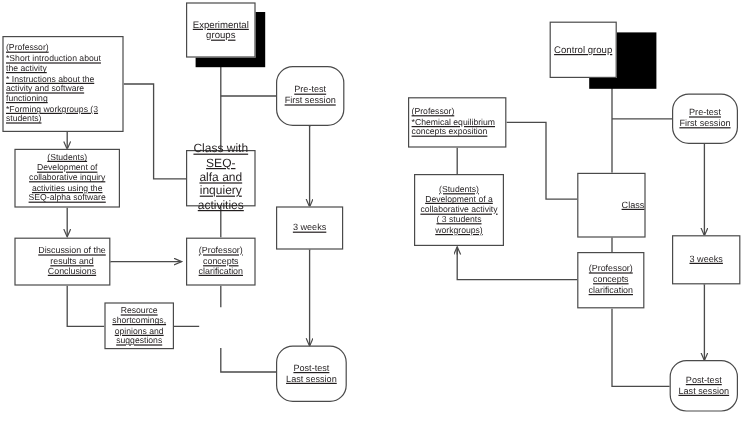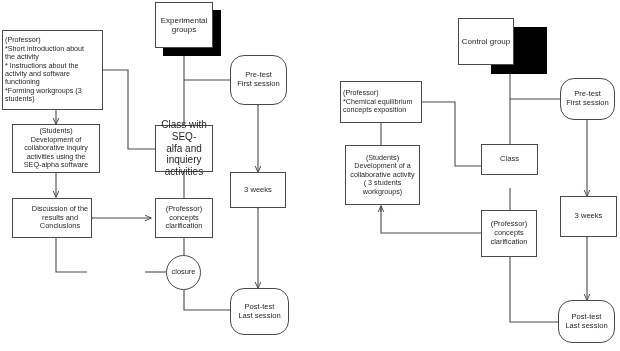--- a/index.html
+++ b/index.html
@@ -34,20 +34,21 @@
     justify-content: center;
     text-align: center;
     color: #231f20;
     z-index: 3;
   }
   .node .txt {
     display: block;
     width: 100%;
     white-space: pre-line;
     line-height: 1.18;
+    text-decoration: underline;
   }
   .node.left-align {
     justify-content: flex-start;
     text-align: left;
   }
   .node.left-align .txt {
     padding-left: 2px;
   }
   .rounded {
     border-radius: 14px;
@@ -159,24 +160,27 @@
 results and
 Conclusions</span>
   </div>
 
   <div class="node" style="left:155px; top:198px; width:58px; height:40px; font-size:7.4px;">
     <span class="txt">(Professor)
 concepts
 clarification</span>
   </div>
 
-
-  <div class="node circle" style="left:166px; top:255px; width:35px; height:35px; font-size:7.4px;">
-    <span class="txt">closure</span>
-  </div>
+  <div class="node" style="left:87px; top:252px; width:58px; height:39px; font-size:7.2px;">
+    <span class="txt">Resource
+shortcomings,
+opinions and
+suggestions</span>
+  </div>
+
 
   <div class="node rounded" style="left:230px; top:55px; width:57px; height:50px; font-size:7.6px;">
     <span class="txt">Pre-test
 First session</span>
   </div>
 
   <div class="node" style="left:230px; top:172px; width:56px; height:36px; font-size:7.6px;">
     <span class="txt">3 weeks</span>
   </div>
 
@@ -197,21 +201,21 @@
   </div>
 
   <div class="node" style="left:345px; top:145px; width:75px; height:60px; font-size:7.2px;">
     <span class="txt">(Students)
 Development of a
 collaborative activity
 ( 3 students
 workgroups)</span>
   </div>
 
-  <div class="node" style="left:481px; top:144px; width:57px; height:31px; font-size:7.6px;">
+  <div class="node" style="left:481px; top:144px; width:57px; height:54px; font-size:7.6px;text-align:right;">
     <span class="txt">Class</span>
   </div>
 
   <div class="node" style="left:481px; top:210px; width:56px; height:47px; font-size:7.4px;">
     <span class="txt">(Professor)
 concepts
 clarification</span>
   </div>
 
   <div class="node rounded" style="left:560px; top:78px; width:55px; height:42px; font-size:7.6px;">

